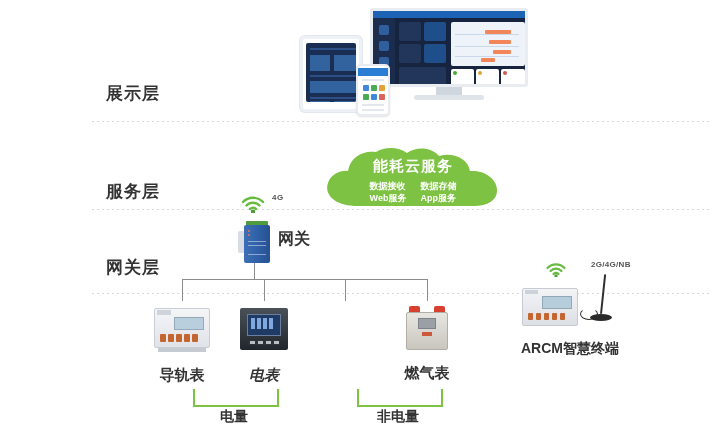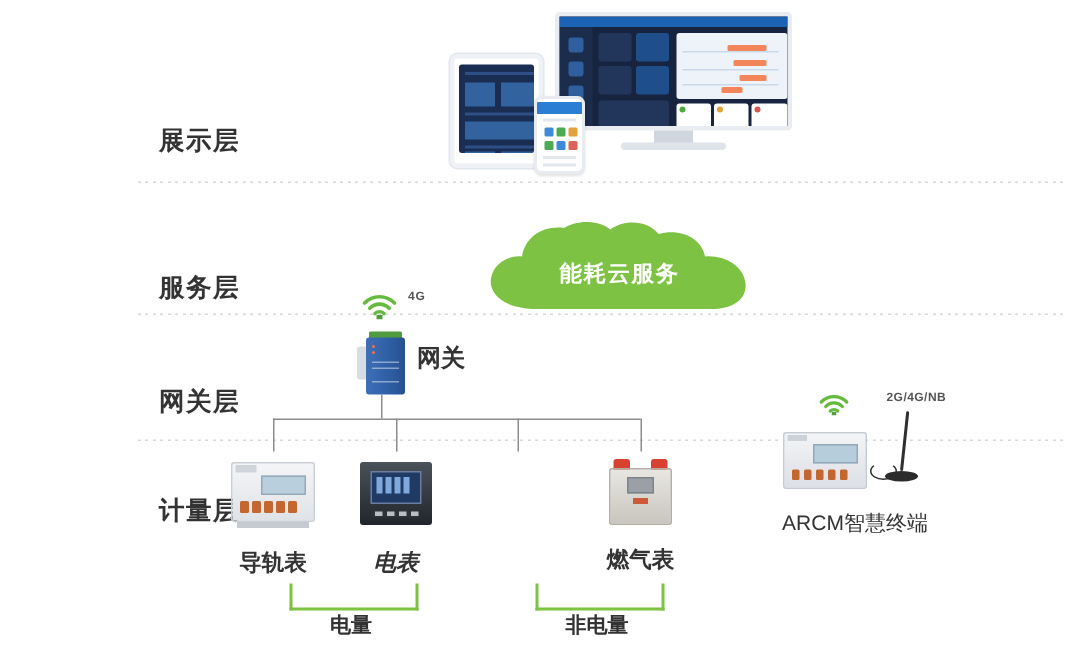--- a/index.html
+++ b/index.html
@@ -67,21 +67,21 @@
     background:#ffffff;border:2px solid #e8ecf1;border-radius:5px;box-sizing:border-box;
     box-shadow:0 1px 2px rgba(0,0,0,.12);overflow:hidden;
   }
   .phone .phead{position:absolute;left:0;top:2px;width:100%;height:8px;background:#2a7fd4;}
   .phone .ptile{position:absolute;width:6px;height:6px;border-radius:1px;}
   .phone .pline{position:absolute;left:4px;right:4px;height:2px;background:#e3e8ef;}
 
   
   .cloud-wrap{position:absolute;left:318px;top:148px;width:190px;height:62px;}
   .cloud-shape{position:absolute;left:0;top:0;width:190px;height:62px;}
-  .cloud-text{position:absolute;left:0;top:16px;width:190px;height:62px;text-align:center;}
+  .cloud-text{position:absolute;left:0;top:0;width:190px;height:62px;text-align:center;}
   .cloud-title{
     margin-top:9px;font-size:15px;font-weight:bold;color:#ffffff;letter-spacing:1px;
   }
   .cloud-sub{
     display:flex;justify-content:center;gap:14px;margin-top:4px;
     font-size:9px;font-weight:bold;color:#ffffff;line-height:12px;
   }
   .cloud-sub div{text-align:left;}
 
   
@@ -146,39 +146,38 @@
   .arcm-net{position:absolute;left:74px;top:-2px;font-size:8px;font-weight:bold;color:#555;letter-spacing:.3px;white-space:nowrap;margin-left:17px;}
   .arcm-dev{position:absolute;left:22px;top:26px;width:56px;height:42px;}
   .arcm-dev .abody{position:absolute;left:0;top:0;width:56px;height:38px;background:linear-gradient(180deg,#f3f4f6,#dcdfe4);border:1px solid #c6cbd3;border-radius:2px;box-sizing:border-box;}
   .arcm-dev .ascr{position:absolute;left:20px;top:8px;width:30px;height:13px;background:#b6cddb;border:1px solid #93a8b7;box-sizing:border-box;}
   .arcm-dev .atop{position:absolute;left:3px;top:2px;width:13px;height:4px;background:#cdd2d8;}
   .arcm-dev .abtn{position:absolute;top:25px;width:5px;height:7px;background:#c4662f;border-radius:1px;}
   .ant{position:absolute;left:80px;top:12px;width:34px;height:56px;}
   .ant .rod{position:absolute;left:20px;top:0;width:2px;height:40px;background:#2f2f2f;border-radius:1px;transform:rotate(6deg);transform-origin:bottom center;}
   .ant .base{position:absolute;left:10px;top:40px;width:22px;height:7px;background:#2b2b2b;border-radius:50%;}
   .ant .wire{position:absolute;left:0px;top:34px;width:16px;height:10px;border:1.5px solid #2b2b2b;border-radius:50%;border-top-color:transparent;}
-  .arcm-cap{position:absolute;left:0;top:78px;width:140px;font-size:14px;font-weight:normal;color:#333;white-space:nowrap;}
+  .arcm-cap{position:absolute;left:0;top:78px;width:140px;font-size:14px;font-weight:bold;color:#333;white-space:nowrap;}
 
   
   .brk{position:absolute;height:16px;border:2px solid #7dc242;border-top:none;}
   .brk-cap{position:absolute;font-size:14px;font-weight:bold;color:#333;text-align:center;white-space:nowrap;}
 </style>
 </head>
 <body>
 
 <div id="stage">
 
   <div class="sep" style="top:121px;"></div>
   <div class="sep" style="top:209px;"></div>
   <div class="sep" style="top:293px;"></div>
 
   <div class="layer-label" style="top:82px;">展示层</div>
   <div class="layer-label" style="top:256px;">网关层</div>
   <div class="layer-label" style="top:180px;">服务层</div>
-  <div class="layer-label" style="top:329px;">计量层</div>
 
   <div class="display-zone">
 
     <div class="monitor">
       <div class="screen">
         <div class="screen-top"></div>
         <div class="side-nav"></div>
         <div class="side-ic" style="top:14px;"></div>
         <div class="side-ic" style="top:30px;"></div>
         <div class="side-ic" style="top:46px;"></div>
@@ -244,20 +243,30 @@
 
   <div class="cloud-wrap">
     <svg class="cloud-shape" viewBox="0 0 190 62">
       <path d="M40 58 C16 58 6 46 10 35 C13 26 23 22 30 23
                C32 10 44 2 58 4 C66 -1 80 -2 89 5
                C98 -2 114 -1 121 8 C136 4 150 11 152 23
                C166 22 178 30 179 41 C180 52 170 58 156 58 Z" fill="#7dc242"></path>
     </svg>
     <div class="cloud-text">
       <div class="cloud-title">能耗云服务</div>
+      <div class="cloud-sub">
+        <div>
+          <div>数据接收</div>
+          <div>Web服务</div>
+        </div>
+        <div>
+          <div>数据存储</div>
+          <div>App服务</div>
+        </div>
+      </div>
     </div>
   </div>
 
   <div class="gw-wrap">
     <svg class="wifi" viewBox="0 0 26 18">
       <path d="M3 7 A14 14 0 0 1 23 7" fill="none" stroke="#66bb3f" stroke-width="2.4" stroke-linecap="round"></path>
       <path d="M6.5 10.5 A9 9 0 0 1 19.5 10.5" fill="none" stroke="#66bb3f" stroke-width="2.4" stroke-linecap="round"></path>
       <path d="M10 14 A4.5 4.5 0 0 1 16 14" fill="none" stroke="#66bb3f" stroke-width="2.4" stroke-linecap="round"></path>
       <rect x="11" y="15" width="4" height="3" fill="#4f9b3e"></rect>
     </svg>

